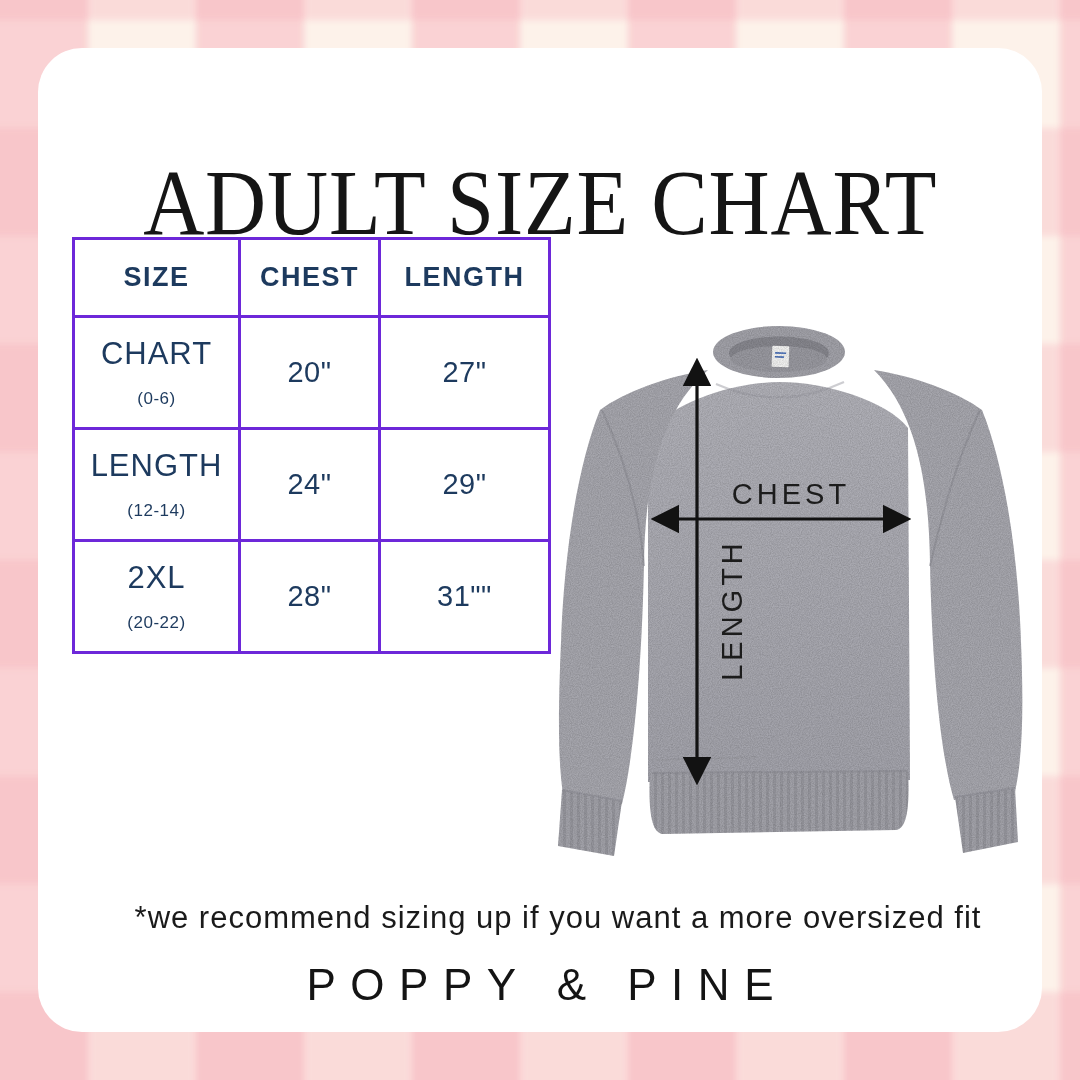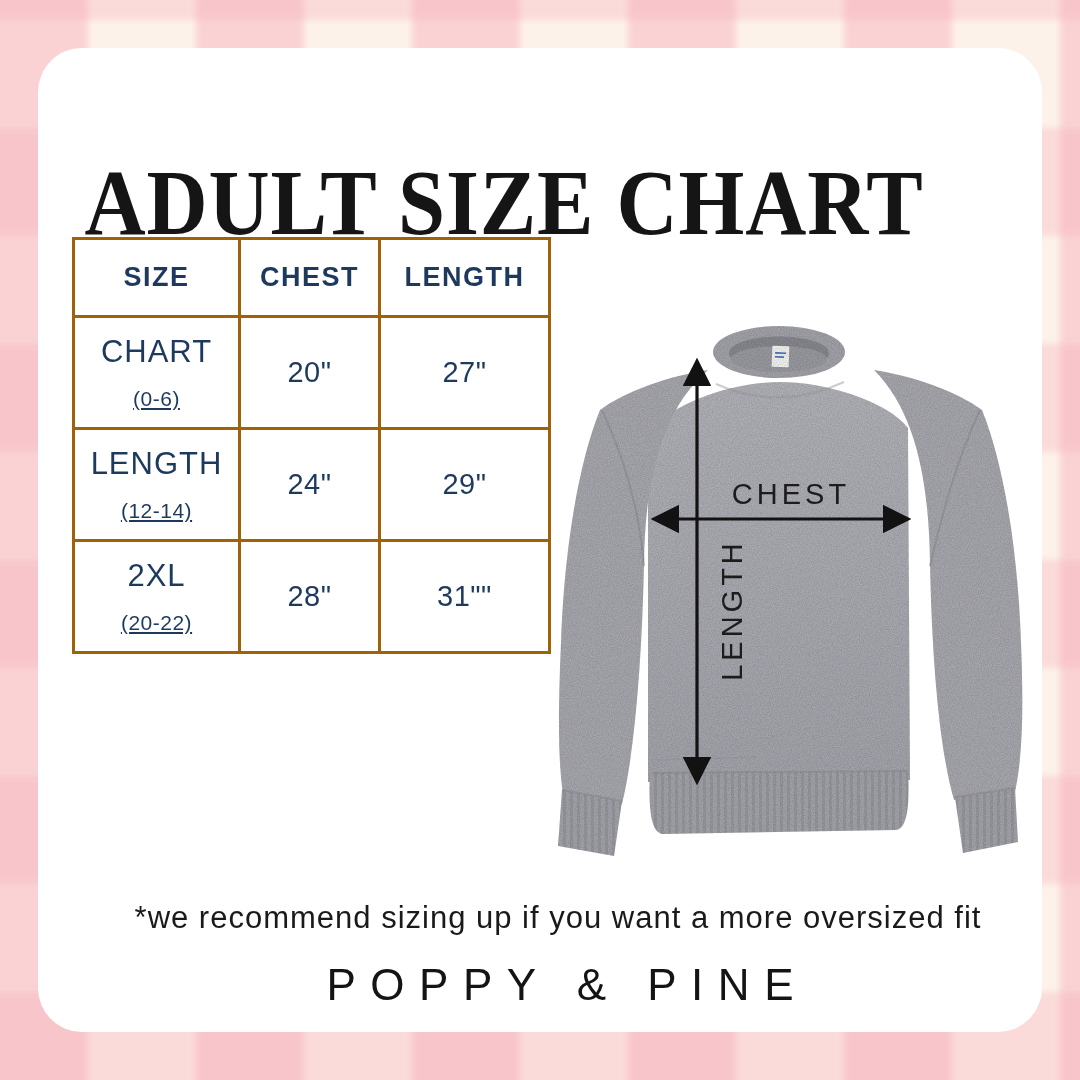--- a/index.html
+++ b/index.html
@@ -13,49 +13,48 @@
     background-image:
       repeating-linear-gradient(90deg, rgba(246,168,181,.42) 0 108px, rgba(246,168,181,0) 108px 216px),
       repeating-linear-gradient(0deg, rgba(246,168,181,.30) 0 108px, rgba(246,168,181,0) 108px 216px);
     filter:blur(3px);
   }
   .card{
     position:absolute;left:38px;top:48px;width:1004px;height:984px;
     background:#ffffff;border-radius:44px;
   }
   .title{
-    position:absolute;left:0;top:100px;width:1004px;
-    font-family:"Liberation Serif",serif;font-weight:bold;font-size:94px;
+    position:absolute;left:0;top:100px;width:1004px;text-align:center;
+    font-family:"Liberation Serif",serif;font-weight:normal;font-size:94px;
     color:#151515;letter-spacing:1px;white-space:nowrap;
   }
   .title-inner{display:inline-block;transform:scaleX(.9);transform-origin:center;}
   table.size-table{
     position:absolute;left:34px;top:189px; 
     width:476px;border-collapse:collapse;table-layout:fixed;
   }
   table.size-table th, table.size-table td{
-    border:3px solid #a16207;color:#1d3a5e;text-align:center;vertical-align:middle;
+    border:3px solid #6d28d9;color:#1d3a5e;text-align:center;vertical-align:middle;
     padding:0;background:#fff;
   }
   table.size-table th{height:75px;font-size:27px;font-weight:700;letter-spacing:1.5px;}
   table.size-table td{height:109px;}
   .col-size{width:166px;} .col-chest{width:140px;} .col-length{width:170px;}
   .size-name{font-size:31px;letter-spacing:1px;line-height:1.15;}
-  .size-range{font-size:21px;letter-spacing:.5px;margin-top:17px;text-decoration:underline;}
+  .size-range{font-size:17px;letter-spacing:.5px;margin-top:17px;}
   td.val{font-size:29px;letter-spacing:.5px;}
   .sweatshirt{position:absolute;left:518px;top:264px;width:470px;height:550px;} 
   .note{
     position:absolute;left:0;top:852px;width:1040px;text-align:center; 
     font-size:31px;color:#1a1a1a;letter-spacing:1px;
   }
   .brand{
     position:absolute;left:0;top:912px;width:1004px;text-align:center; 
     font-size:44px;color:#141414;letter-spacing:.33em;text-indent:.33em;
     font-weight:400;
-    padding-left:20px;
   }
 </style>
 </head>
 <body>
 
 <div class="stage">
   <div class="checker"></div>
 
   <div class="card">
 

